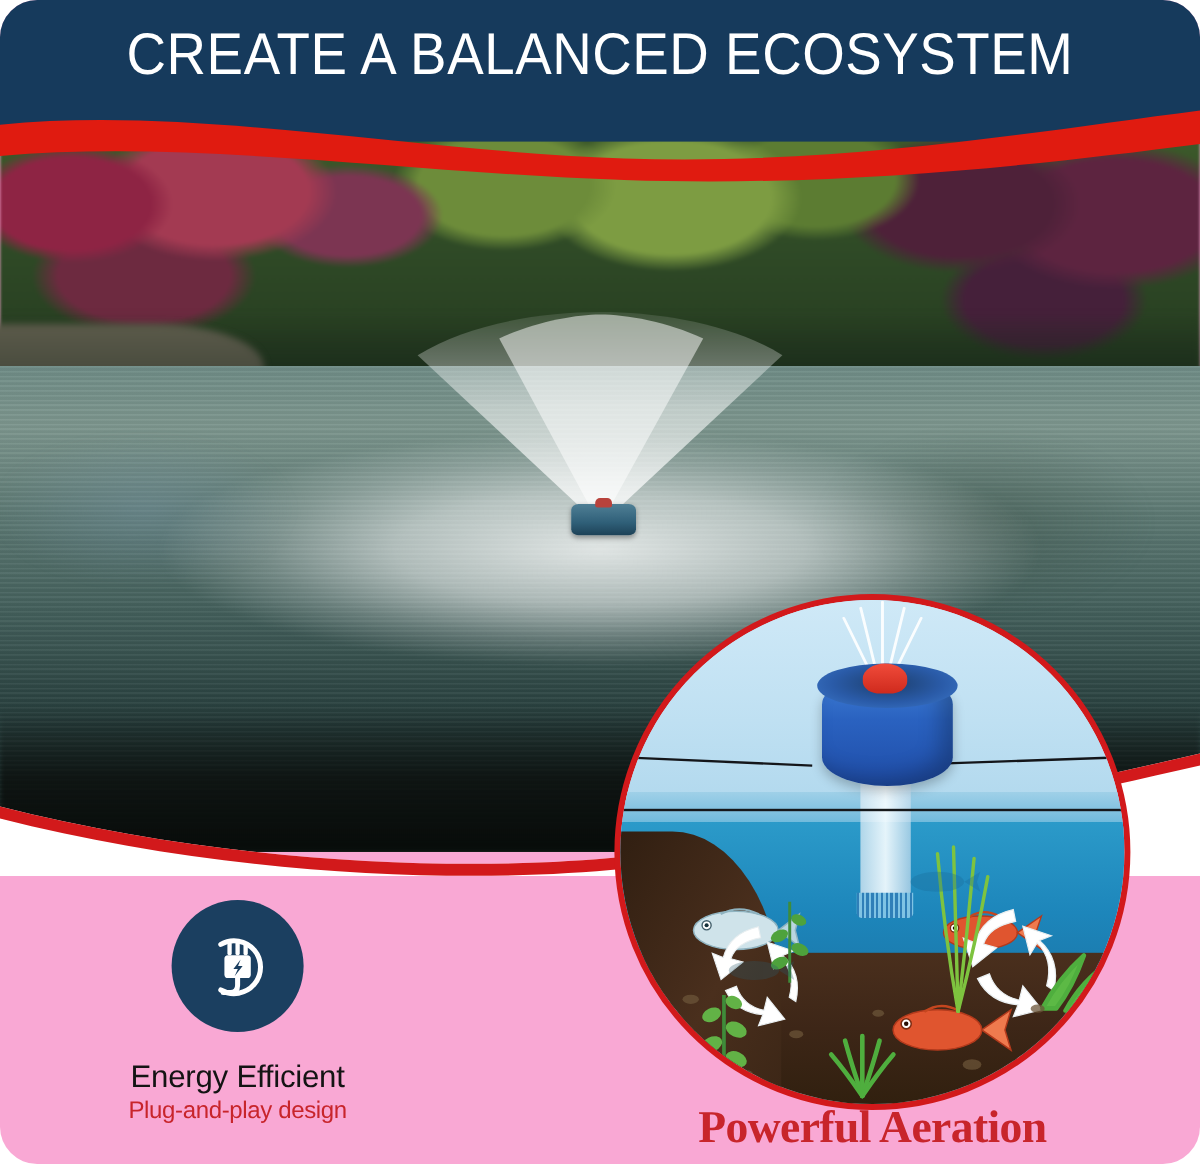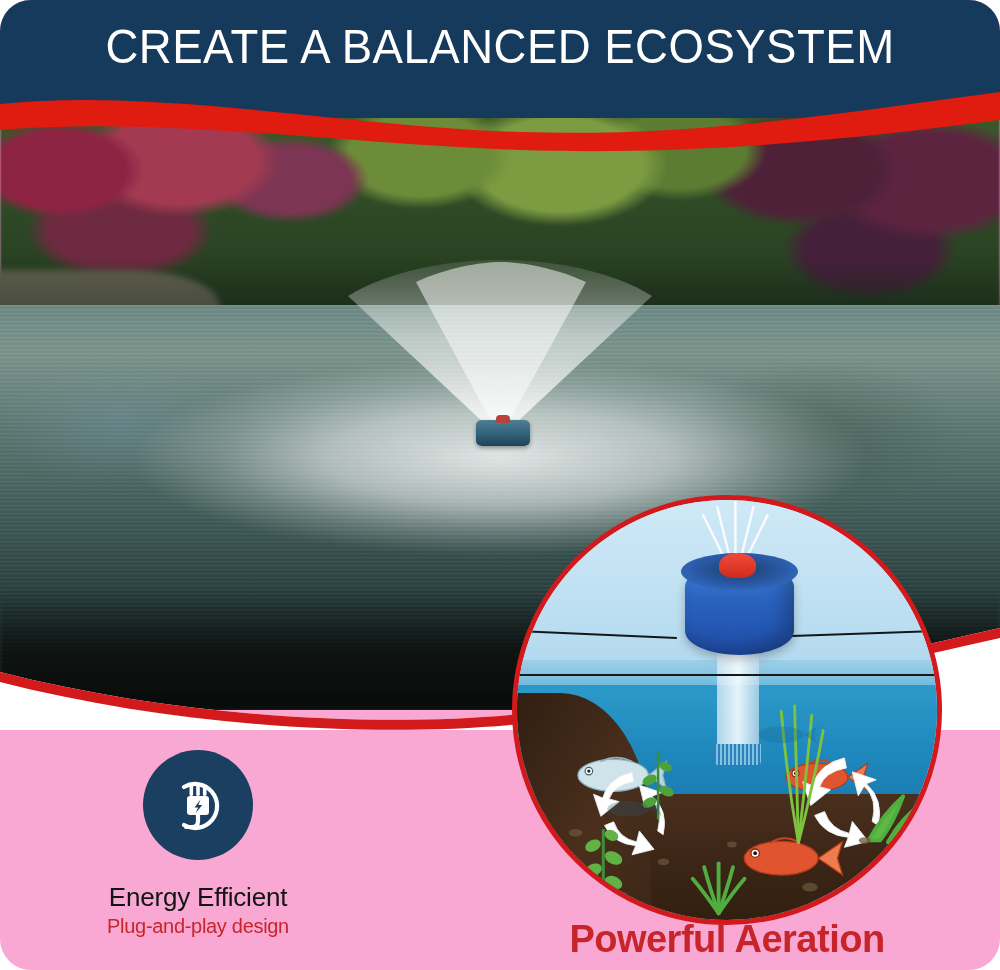--- a/index.html
+++ b/index.html
@@ -194,21 +194,21 @@
     background:repeating-linear-gradient(90deg,#2f7fb8 0px,#2f7fb8 2px,#7fc3e4 2px,#7fc3e4 4px);
     border-radius:0 0 4px 4px;
   }
   .plant { position:absolute; }
   .arrowset { position:absolute; }
   .fish { position:absolute; }
 
   .inset-caption {
     position:absolute; left:512px; top:918px; width:430px;
     text-align:center; color:#C8252B; font-size:38px; font-weight:bold;
-    font-family:Liberation Sans, sans-serif; z-index:7; letter-spacing:-0.5px;
+    font-family:Liberation Serif, serif; z-index:7; letter-spacing:-0.5px;
   }
 </style>
 </head>
 <body>
 
 <div id="stage">
 
   <div class="header">
     <div class="header-title">CREATE A BALANCED ECOSYSTEM</div>
   </div>

